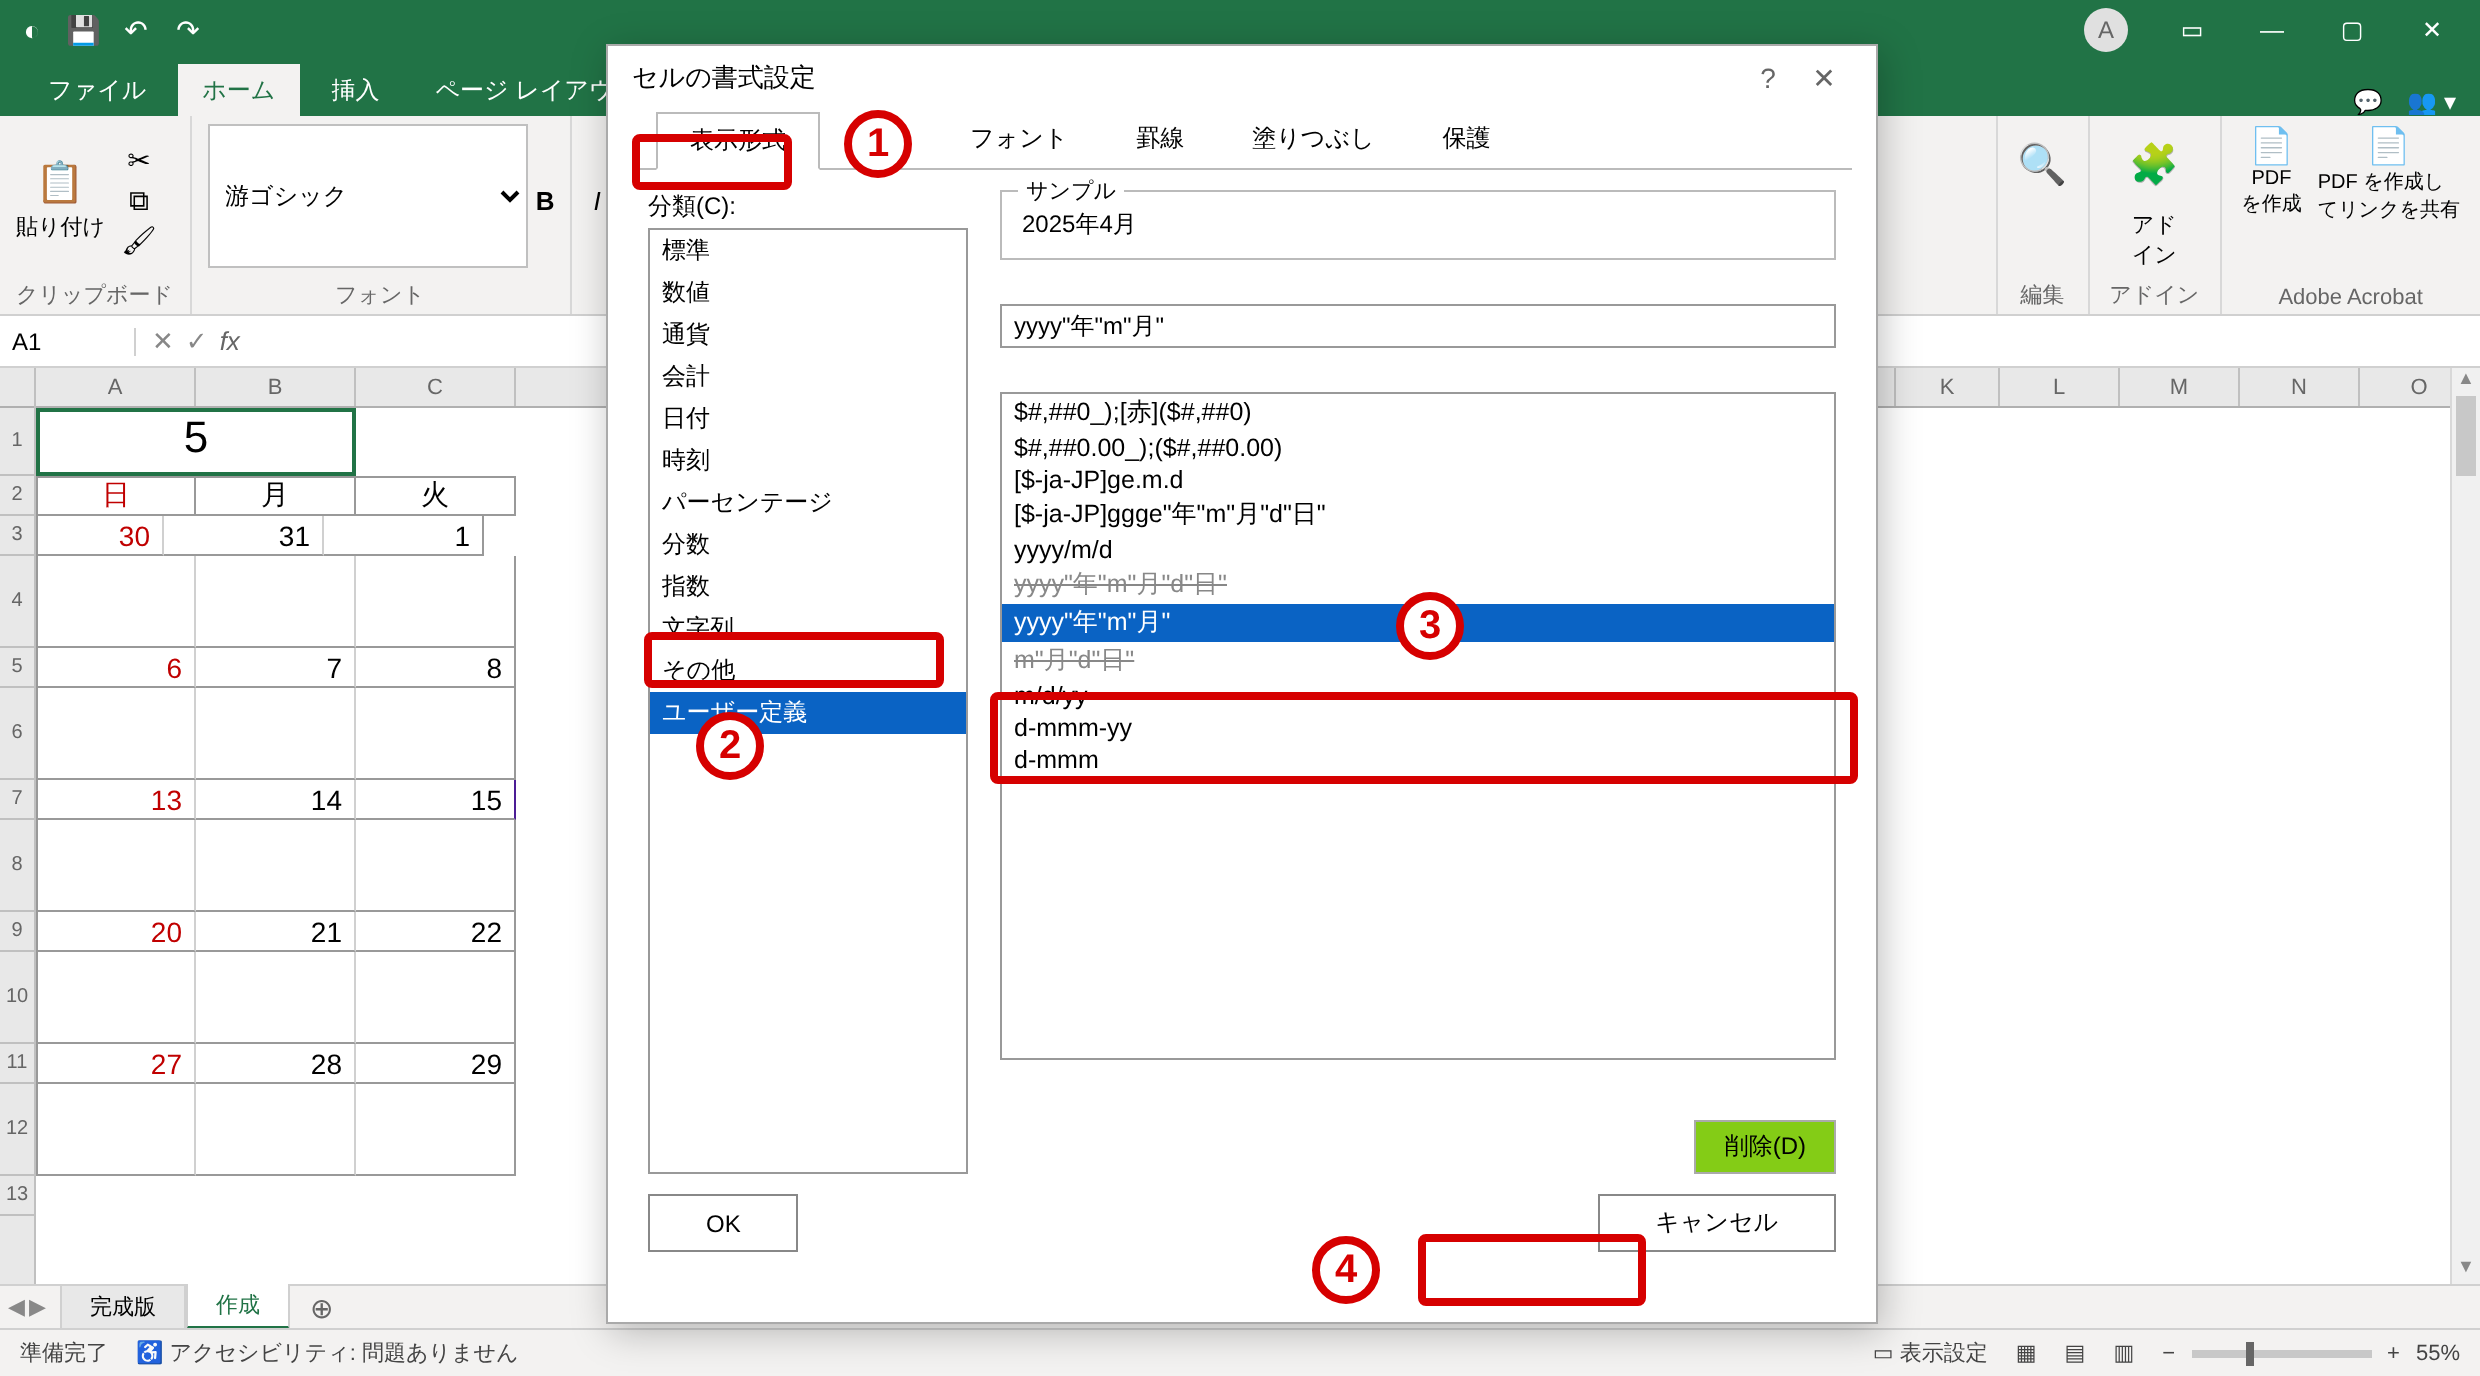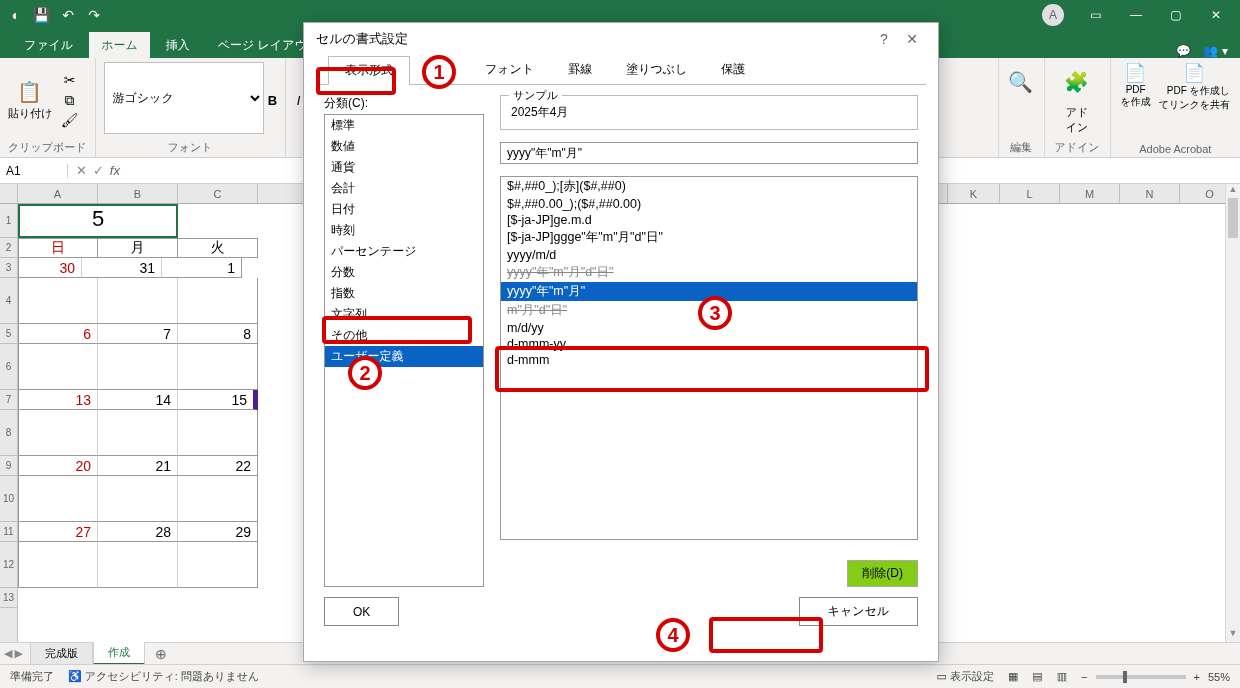--- a/index.html
+++ b/index.html
@@ -90,21 +90,21 @@
 .dlg-tabs { display: flex; padding: 0 12px; height: 30px; align-items: flex-end; gap: 0; border-bottom: 1px solid #bbb; margin: 0 12px; }
 .dlg-tabs .dt { padding: 5px 16px; font-size: 12px; border: 1px solid transparent; cursor: pointer; }
 .dlg-tabs .dt.active { border: 1px solid #bbb; border-bottom: 1px solid #fff; margin-bottom: -1px; background: #fff; }
 .dlg-body { flex: 1; padding: 10px 20px; display: flex; gap: 16px; flex-direction: column; overflow: hidden; }
 .dlg-cols { display: flex; gap: 16px; flex: 1; min-height: 0; }
 .cat-col { width: 160px; display: flex; flex-direction: column; }
 .cat-col label, .type-col label { font-size: 12px; margin-bottom: 2px; }
 .listbox { border: 1px solid #999; background: #fff; overflow: auto; font-size: 12px; flex: 1; }
 .listbox div { padding: 2px 6px; cursor: pointer; }
 .listbox .sel { background: #0a63c4; color: #fff; }
-.type-col { flex: 1; display: flex; flex-direction: column; gap: 12px; }
+.type-col { flex: 1; display: flex; flex-direction: column; gap: 22px; }
 .sample-box { border: 1px solid #bbb; padding: 8px 10px; font-size: 12px; position: relative; }
 .sample-box .slabel { position: absolute; top: -8px; left: 8px; background: #fff; padding: 0 4px; font-size: 11px; }
 .type-input { border: 1px solid #999; padding: 3px 6px; font-size: 12px; background: #fff; }
 .fmt-list { border: 1px solid #999; flex: 1; overflow: auto; font-size: 12.5px; font-family: "MS Gothic", monospace; background: #fff; position: relative; }
 .fmt-list div { padding: 1px 6px; cursor: pointer; white-space: nowrap; }
 .fmt-list .sel { background: #0a63c4; color: #fff; }
 .fmt-list .strike { text-decoration: line-through; color: #888; }
 .del-row { display: flex; justify-content: flex-end; padding-top: 8px; }
 .del-row button { padding: 4px 14px; font-size: 12px; border: 1px solid #aaa; background: #84cc16; }
 .hint { font-size: 12px; color: #444; padding: 4px 0 8px; }
@@ -201,21 +201,21 @@
     </div>
     <div class="rg">
       <div class="rg-row">
         <div style="display:flex;flex-direction:column;align-items:center;">
           <span style="font-size:18px;">📄</span>
           <span style="white-space:pre-line;text-align:center;font-size:10px;">PDF
 を作成</span>
         </div>
         <div style="display:flex;flex-direction:column;align-items:center;">
           <span style="font-size:18px;">📄</span>
-          <span style="white-space:pre-line;text-align:right;font-size:10px;">PDF を作成し
+          <span style="white-space:pre-line;text-align:left;font-size:10px;">PDF を作成し
 てリンクを共有</span>
         </div>
       </div>
       <div class="group-label">Adobe Acrobat</div>
     </div>
   </div>
 </div>
 
 <div class="formula-bar">
   <div class="namebox">A1</div>
@@ -289,21 +289,21 @@
       </div>
       <div class="gridrow" style="height:46px;">
         <div class="cell" style="width:80px;border-left:1px solid #999;border-bottom:1px solid #999;"></div>
         <div class="cell" style="width:80px;border-bottom:1px solid #999;"></div>
         <div class="cell" style="width:80px;border-right:1px solid #999;border-bottom:1px solid #999;"></div>
       </div>
 
       <div class="gridrow thick-row" style="height:20px;">
         <div class="cell sun" style="width:80px;border-left:1px solid #999;">13</div>
         <div class="cell" style="width:80px;">14</div>
-        <div class="cell" style="width:80px;border-right:5px solid #4c1d95;">15</div>
+        <div class="cell" style="width:80px;border-right:1px solid #4c1d95;">15</div>
       </div>
       <div class="gridrow" style="height:46px;">
         <div class="cell" style="width:80px;border-left:1px solid #999;border-bottom:1px solid #999;"></div>
         <div class="cell" style="width:80px;border-bottom:1px solid #999;"></div>
         <div class="cell" style="width:80px;border-right:1px solid #999;border-bottom:1px solid #999;"></div>
       </div>
 
       <div class="gridrow thick-row" style="height:20px;">
         <div class="cell sun" style="width:80px;border-left:1px solid #999;">20</div>
         <div class="cell" style="width:80px;">21</div>

